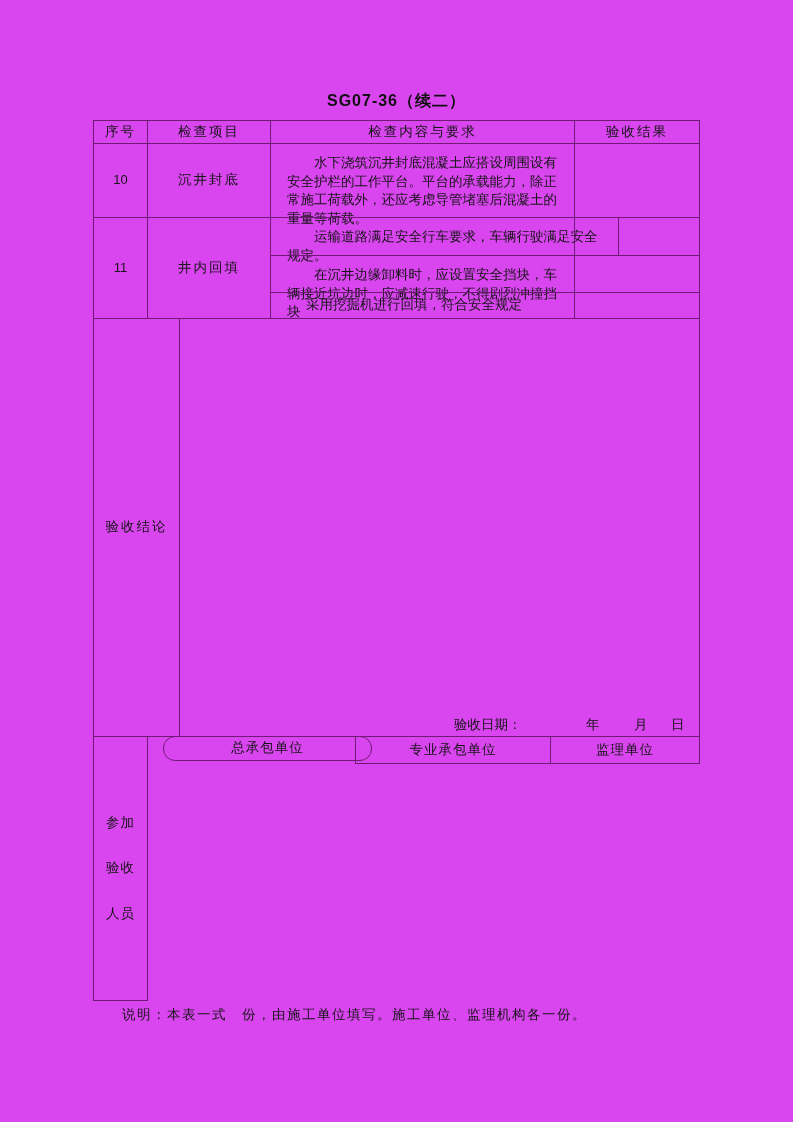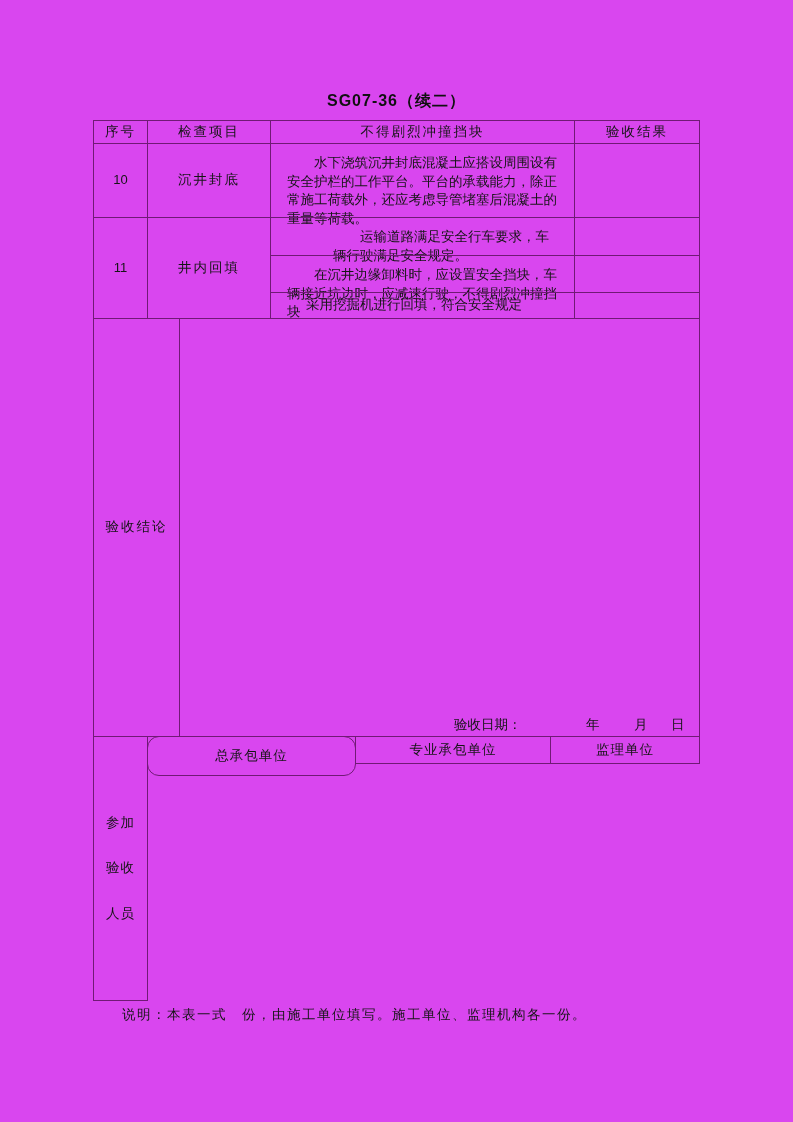--- a/index.html
+++ b/index.html
@@ -41,34 +41,34 @@
 <body>
 
 <div class="page">
 
   <div class="doc-title">SG07-36（续二）</div>
 
   <div class="tbl">
 
     <div class="cell c-center ls2" style="left:0;top:0;width:55px;height:24px;">序号</div>
     <div class="cell c-center ls2" style="left:54px;top:0;width:124px;height:24px;">检查项目</div>
-    <div class="cell c-center ls2" style="left:177px;top:0;width:305px;height:24px;">不得剧烈冲撞挡块</div>
+    <div class="cell c-center ls2" style="left:177px;top:0;width:305px;height:24px;">检查内容与要求</div>
     <div class="cell c-center ls2" style="left:481px;top:0;width:126px;height:24px;">验收结果</div>
 
     <div class="cell c-center num" style="left:0;top:23px;width:55px;height:75px;">10</div>
     <div class="cell c-center ls2" style="left:54px;top:23px;width:124px;height:75px;">沉井封底</div>
     <div class="cell c-top" style="left:177px;top:23px;width:305px;height:75px;">
       <p>水下浇筑沉井封底混凝土应搭设周围设有安全护栏的工作平台。平台的承载能力，除正常施工荷载外，还应考虑导管堵塞后混凝土的重量等荷载。</p>
     </div>
     <div class="cell" style="left:481px;top:23px;width:126px;height:75px;"></div>
 
     <div class="cell c-center num" style="left:0;top:97px;width:55px;height:102px;">11</div>
     <div class="cell c-center ls2" style="left:54px;top:97px;width:124px;height:102px;">井内回填</div>
 
-    <div class="cell c-top" style="left:177px;top:97px;width:305px;height:39px;padding-left:46px;">
+    <div class="cell c-top" style="left:177px;top:97px;width:349px;height:39px;">
       <p>运输道路满足安全行车要求，车辆行驶满足安全规定。</p>
     </div>
     <div class="cell" style="left:481px;top:97px;width:126px;height:39px;"></div>
 
     <div class="cell c-top" style="left:177px;top:135px;width:305px;height:38px;">
       <p>在沉井边缘卸料时，应设置安全挡块，车辆接近坑边时，应减速行驶，不得剧烈冲撞挡块</p>
     </div>
     <div class="cell" style="left:481px;top:135px;width:126px;height:38px;"></div>
 
     <div class="cell c-mid" style="left:177px;top:172px;width:305px;height:27px;">
@@ -85,21 +85,21 @@
       </div>
     </div>
     <div class="cell c-center ls2" style="left:0;top:198px;width:87px;height:419px;">验收结论</div>
 
     <div class="cell plabel" style="left:0;top:616px;width:55px;height:265px;gap:27px;">
       <span>参加</span>
       <span>验收</span>
       <span>人员</span>
     </div>
 
-    <div class="cell c-center ls1" style="left:54px;top:616px;width:209px;height:40px;border-radius:12px;">总承包单位</div>
+    <div class="cell c-center ls1" style="left:70px;top:616px;width:209px;height:25px;border-radius:12px;">总承包单位</div>
     <div class="cell c-center ls1" style="left:262px;top:616px;width:196px;height:28px;">专业承包单位</div>
     <div class="cell c-center ls1" style="left:457px;top:616px;width:150px;height:28px;">监理单位</div>
 
   </div>
 
   <div class="note">说明：本表一式　份，由施工单位填写。施工单位、监理机构各一份。</div>
 
 </div>
 
 </body></html>

